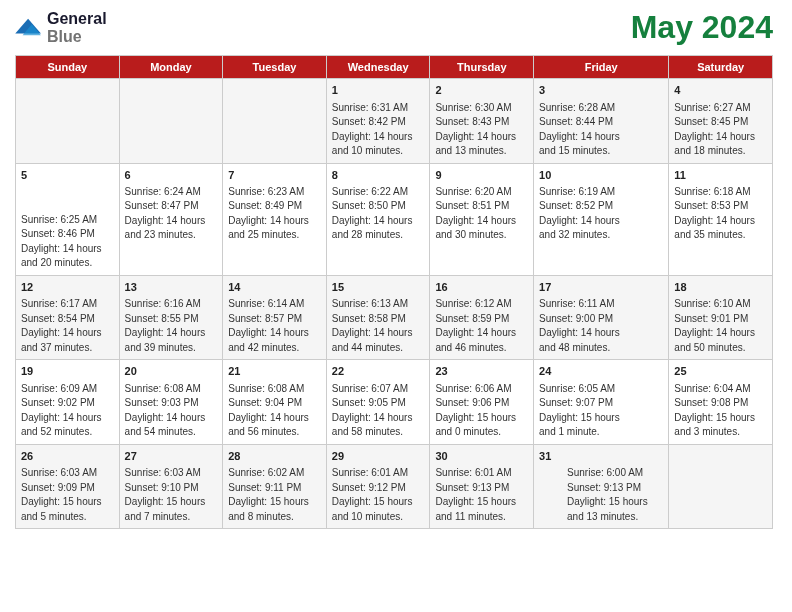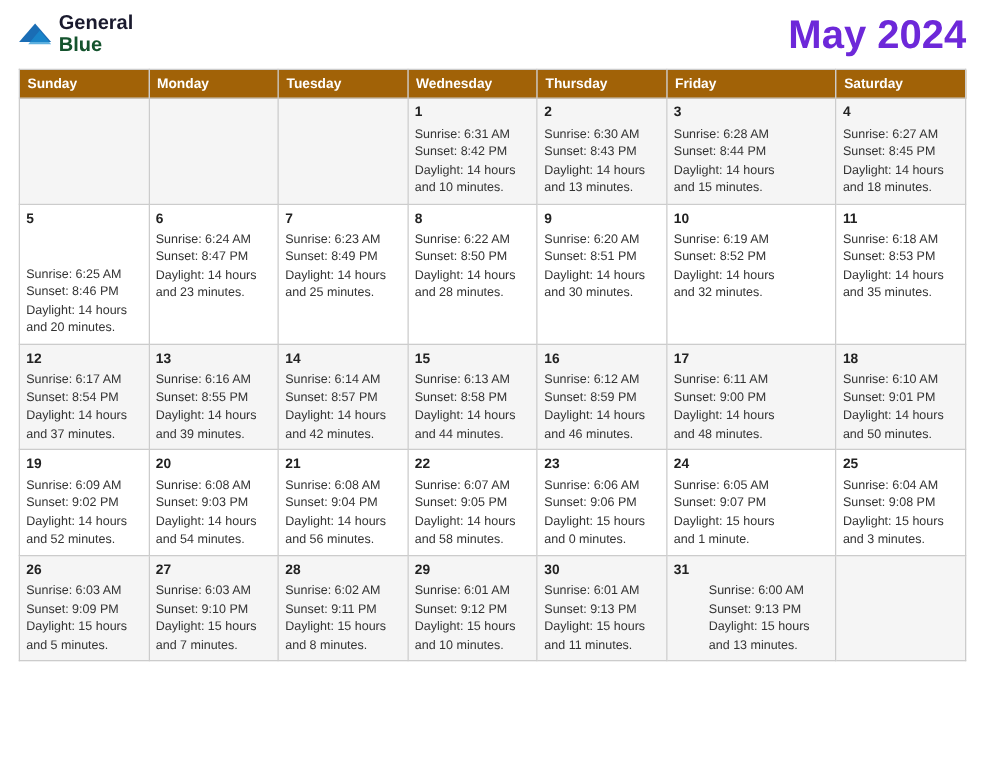--- a/index.html
+++ b/index.html
@@ -28,36 +28,36 @@
     .logo-icon {
       width: 28px;
       height: 22px;
     }
     .title-block {
       text-align: right;
     }
     .title-month {
       font-size: 32px;
       font-weight: bold;
-      color: #6d28d9;
+      color: #15803d;
       line-height: 1.1;
     }
     .title-location {
       font-size: 14px;
       color: #333;
     }
     table {
       width: 100%;
       border-collapse: collapse;
       font-size: 10px;
     }
     thead tr th {
-      background-color: #a16207;
+      background-color: #b91c1c;
       color: #fff;
-      text-align: left;
+      text-align: center;
       padding: 5px 6px;
       font-size: 11px;
       font-weight: bold;
       border: 1px solid #ccc;
     }
     tbody tr {
       vertical-align: top;
     }
     tbody tr td {
       border: 1px solid #ccc;
@@ -91,21 +91,21 @@
 
 <div class="container">
   <div class="header">
     <div class="logo">
       <svg class="logo-icon" viewBox="0 0 30 24" xmlns="http://www.w3.org/2000/svg">
         <polygon points="14,2 28,18 0,18" fill="#1a6db5"></polygon>
         <polygon points="18,8 28,20 8,20" fill="#1a8fd1" opacity="0.7"></polygon>
       </svg>
       <div>
         <div style="font-size:16px;font-weight:bold;color:#1a1a2e;line-height:1.1;">General</div>
-        <div style="font-size:16px;font-weight:bold;color:#14532d;line-height:1.1;">Blue</div>
+        <div style="font-size:16px;font-weight:bold;color:#737373;line-height:1.1;">Blue</div>
       </div>
     </div>
     <div class="title-block">
       <div class="title-month">May 2024</div>
     </div>
   </div>
 
   <table>
     <thead>
       <tr>

